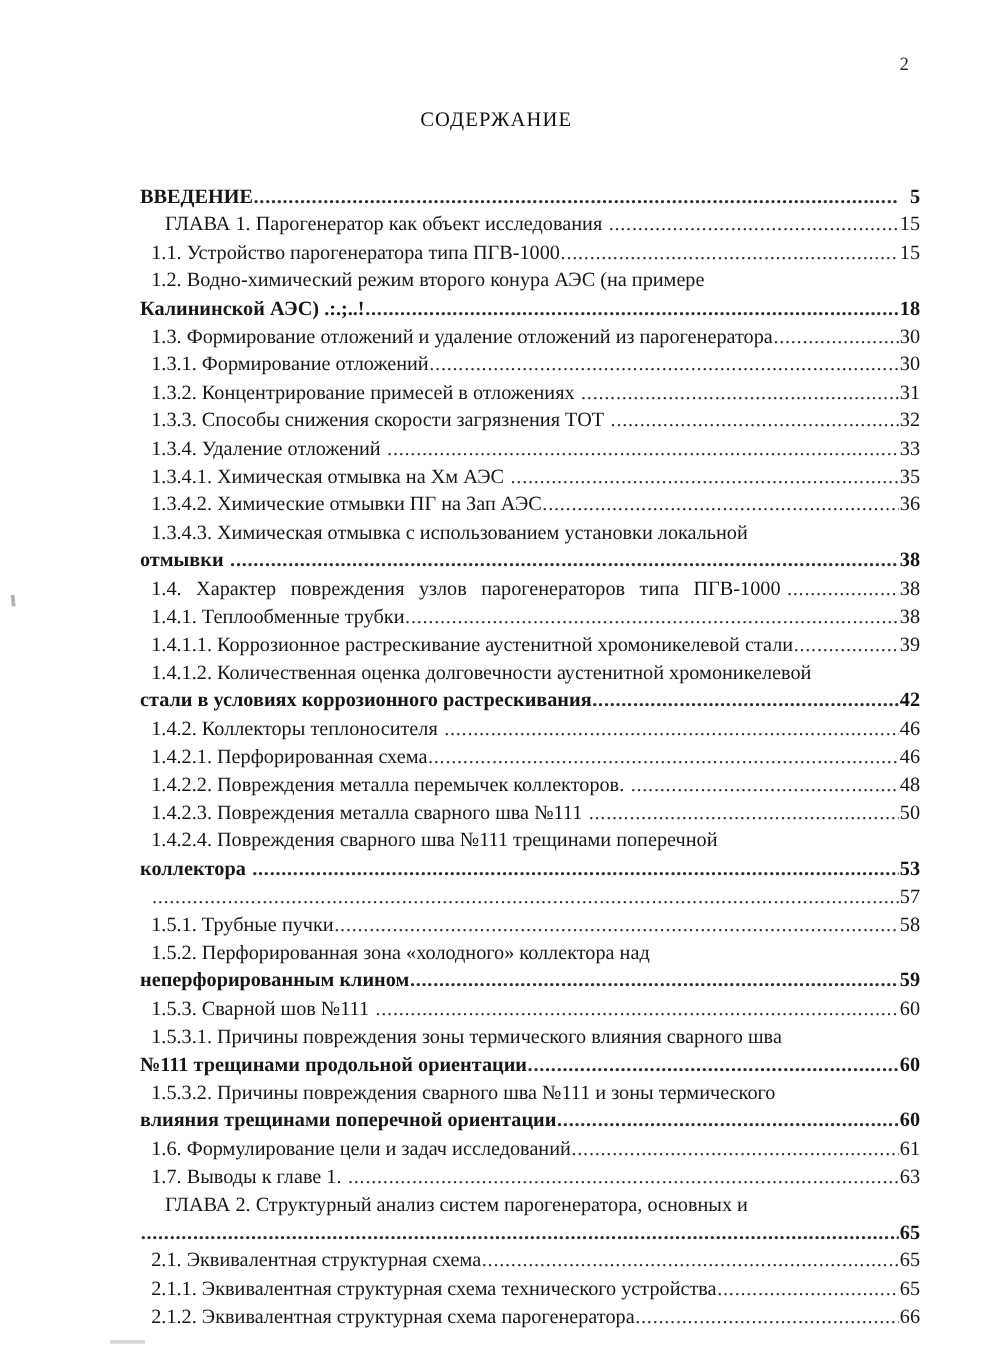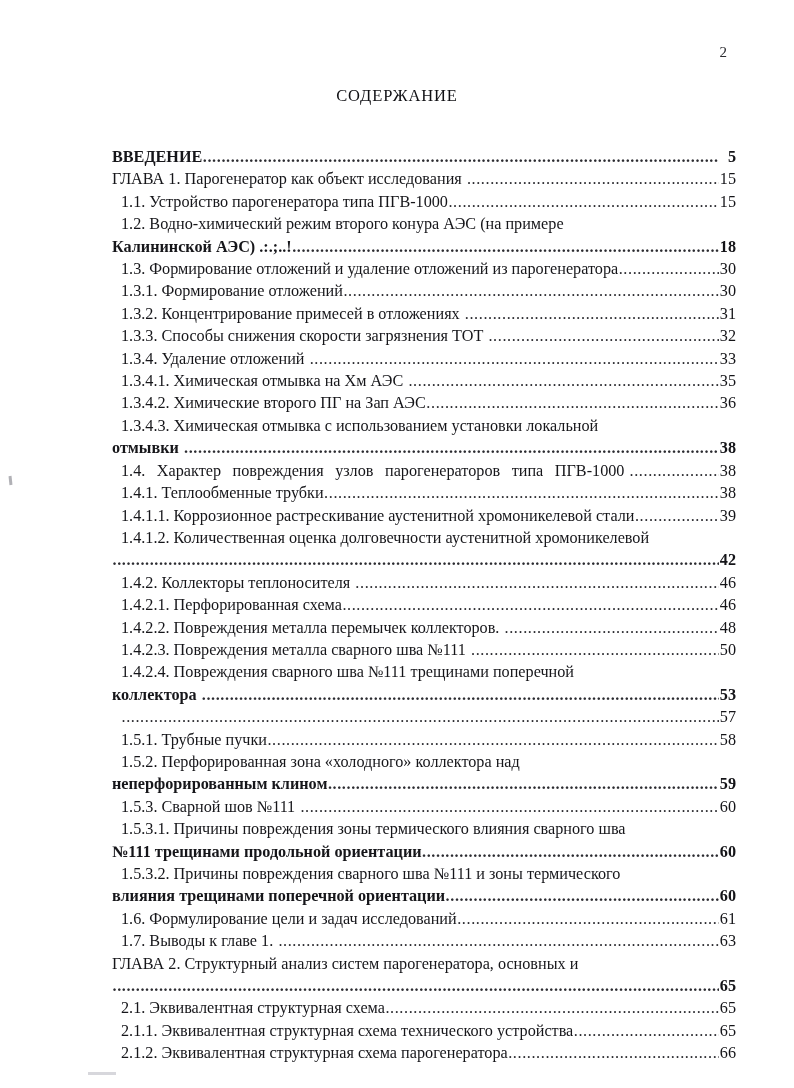--- a/index.html
+++ b/index.html
@@ -39,21 +39,21 @@
   .toc-entry {
     position:relative;
     font-size:16.2px;
     line-height:22.4px;
     color:#16161a;
     white-space:nowrap;
   }
 
   
   .lvl0 { margin-left:0px;font-weight:bold; }
-  .lvl1 { margin-left:0; }
+  .lvl1 { margin-left:20px; }
   .lvl2 { margin-left:9px; }
 
   
   .row { display:flex; align-items:baseline; width:100%; }
   .row .t { flex:0 0 auto; }
   .row .lead {
     flex:1 1 auto;
     overflow:hidden;
     white-space:nowrap;
     margin:0 0.5px;
@@ -175,21 +175,21 @@
       </div>
       <div class="toc-entry lvl2">
         <div class="row gap">
           <span class="t">1.3.4.1. Химическая отмывка на Хм АЭС</span>
           <span class="lead">............................................................................................................................................................................................................................</span>
           <span class="pg">35</span>
         </div>
       </div>
       <div class="toc-entry lvl2">
         <div class="row">
-          <span class="t">1.3.4.2. Химические второго ПГ на Зап АЭС</span>
+          <span class="t">1.3.4.2. Химические отмывки ПГ на Зап АЭС</span>
           <span class="lead">............................................................................................................................................................................................................................</span>
           <span class="pg">36</span>
         </div>
       </div>
       <div class="toc-entry lvl2"><span class="cont-first">1.3.4.3. Химическая отмывка с использованием установки локальной</span></div>
       <div class="toc-entry lvl0">
         <div class="row gap">
           <span class="t">отмывки</span>
           <span class="lead">............................................................................................................................................................................................................................</span>
           <span class="pg">38</span>
@@ -212,20 +212,21 @@
       <div class="toc-entry lvl2">
         <div class="row">
           <span class="t">1.4.1.1. Коррозионное растрескивание аустенитной хромоникелевой стали</span>
           <span class="lead">............................................................................................................................................................................................................................</span>
           <span class="pg">39</span>
         </div>
       </div>
       <div class="toc-entry lvl2"><span class="cont-first">1.4.1.2. Количественная оценка  долговечности аустенитной хромоникелевой</span></div>
       <div class="toc-entry lvl0">
         <div class="row">
+          <span class="t">стали в условиях коррозионного растрескивания</span>
           <span class="lead">............................................................................................................................................................................................................................</span>
           <span class="pg">42</span>
         </div>
       </div>
       <div class="toc-entry lvl2">
         <div class="row gap">
           <span class="t">1.4.2. Коллекторы теплоносителя</span>
           <span class="lead">............................................................................................................................................................................................................................</span>
           <span class="pg">46</span>
         </div>

